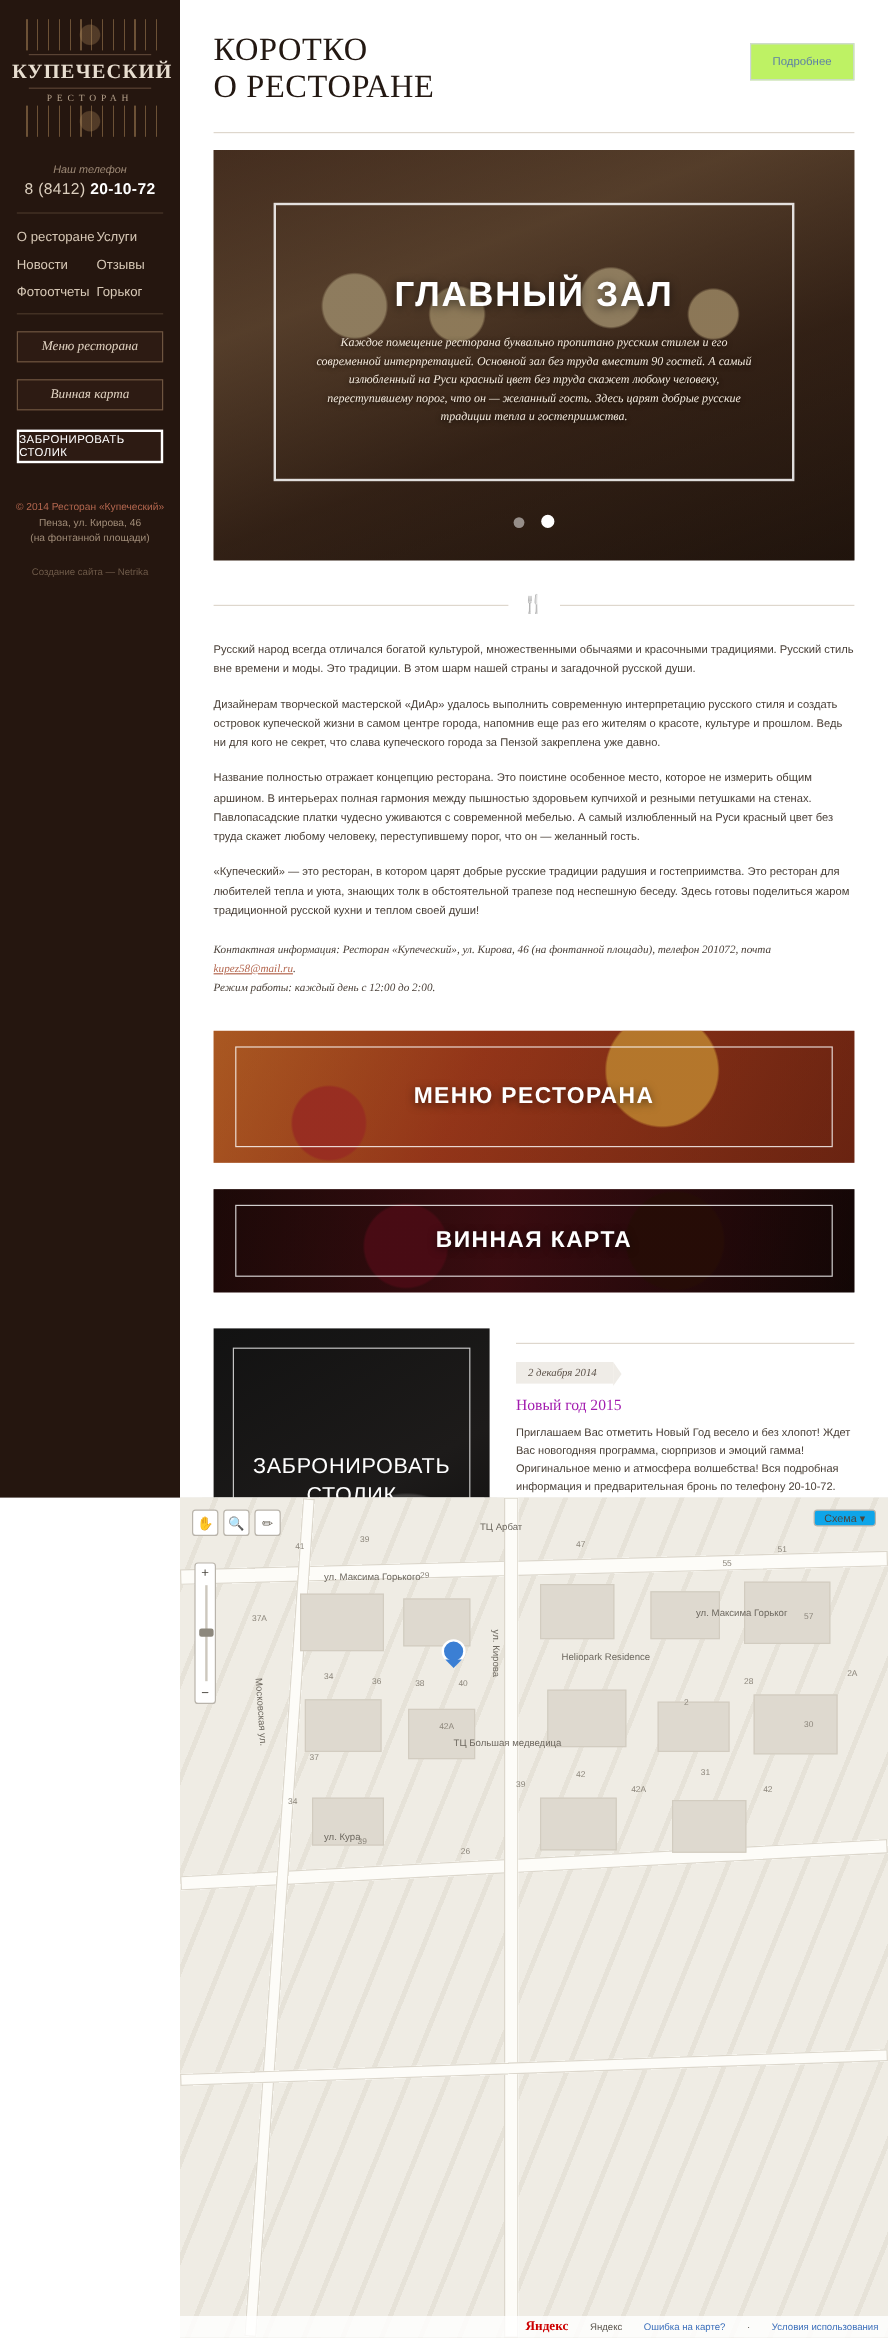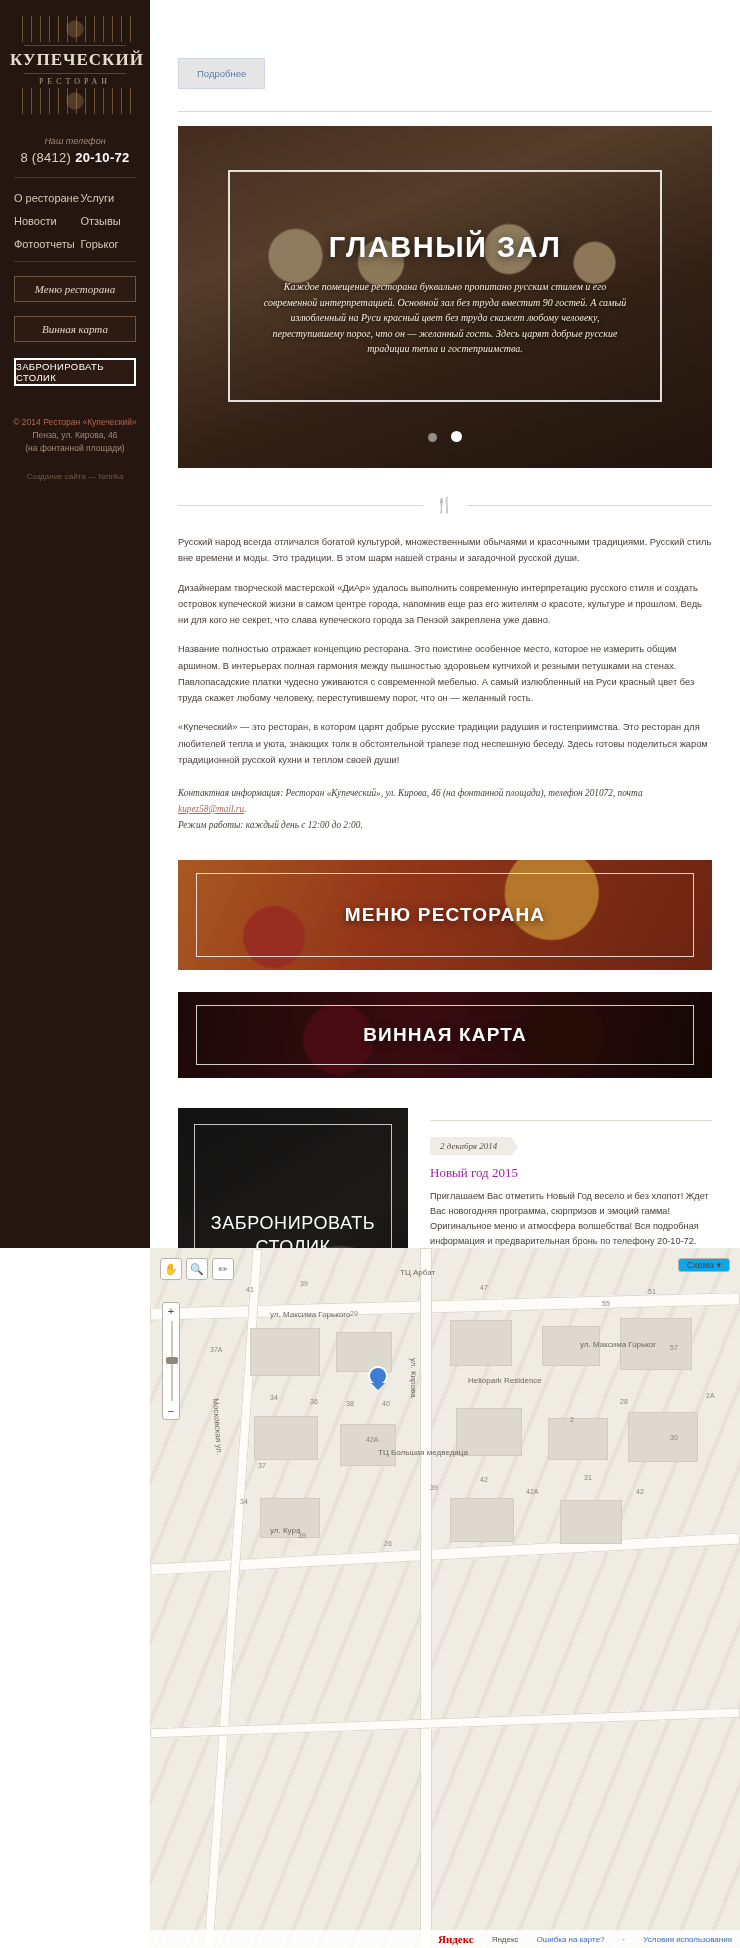--- a/index.html
+++ b/index.html
@@ -76,22 +76,22 @@
   
   .main { position:absolute; left:150px; top:0; width:590px; }
   .content { padding:0 28px 0 28px; }
 
   .head-row { display:flex; align-items:flex-start; justify-content:space-between; padding:26px 0 0; }
   h1.page-title {
     margin:0; font-family:"Liberation Serif", serif; font-weight:normal;
     font-size:27px; line-height:1.15; color:#231812; letter-spacing:.5px;
   }
   .btn-more {
-    margin-top:32px; border:1px solid #cfd6dd; color:#5d7fa5;
-    font-size:9.5px; padding:9px 18px; background:#e5e5e5; white-space:nowrap;
+    margin-top:10px; border:1px solid #cfd6dd; color:#5d7fa5;
+    font-size:9.5px; padding:9px 18px; background:#bef264; white-space:nowrap;
   }
   .head-rule { height:1px; background:#ded7cd; margin:22px 0 0; }
 
   
   .hero {
     position:relative; height:342px; margin-top:14px; overflow:hidden;
     background:
       linear-gradient(180deg, rgba(20,10,6,.45), rgba(20,10,6,.45)),
       radial-gradient(circle at 22% 38%, #f2d9a6 0 26px, transparent 28px),
       radial-gradient(circle at 38% 40%, #f0d49c 0 22px, transparent 24px),
@@ -315,20 +315,24 @@
       <div>Пенза, ул. Кирова, 46</div>
       <div>(на фонтанной площади)</div>
     </div>
     <div class="credits">Создание сайта — Netrika</div>
   </aside>
 
   <main class="main">
     <div class="content">
 
       <div class="head-row">
+        <h1 class="page-title">
+          <span>КОРОТКО</span><br>
+          <span>О РЕСТОРАНЕ</span>
+        </h1>
         <div class="btn-more">Подробнее</div>
       </div>
       <div class="head-rule"></div>
 
       <section class="hero">
         <div class="hero-frame"></div>
         <div class="hero-title">ГЛАВНЫЙ ЗАЛ</div>
         <div class="hero-text">Каждое помещение ресторана буквально пропитано русским стилем и его современной интерпретацией. Основной зал без труда вместит 90 гостей. А самый излюбленный на Руси красный цвет без труда скажет любому человеку, переступившему порог, что он — желанный гость. Здесь царят добрые русские традиции тепла и гостеприимства.</div>
         <div class="hero-dots">
           <span></span>

